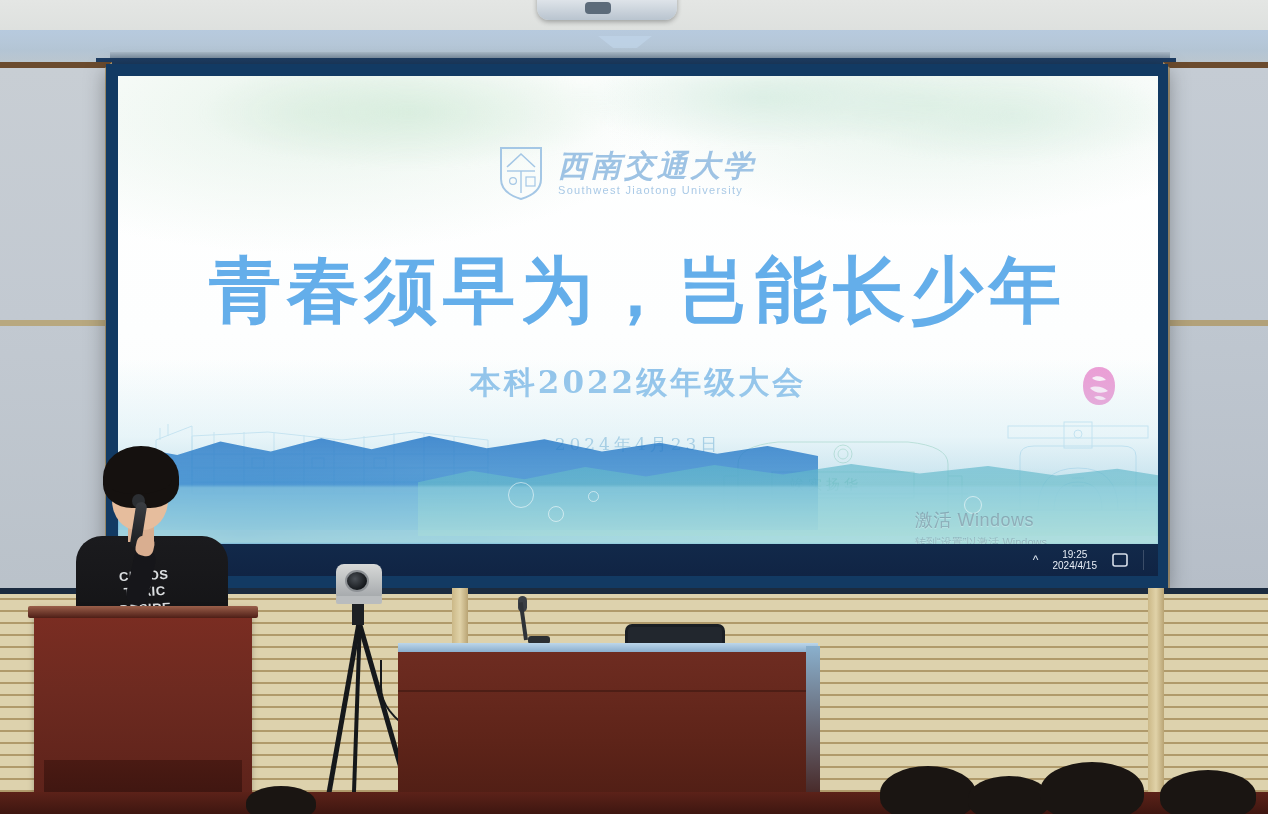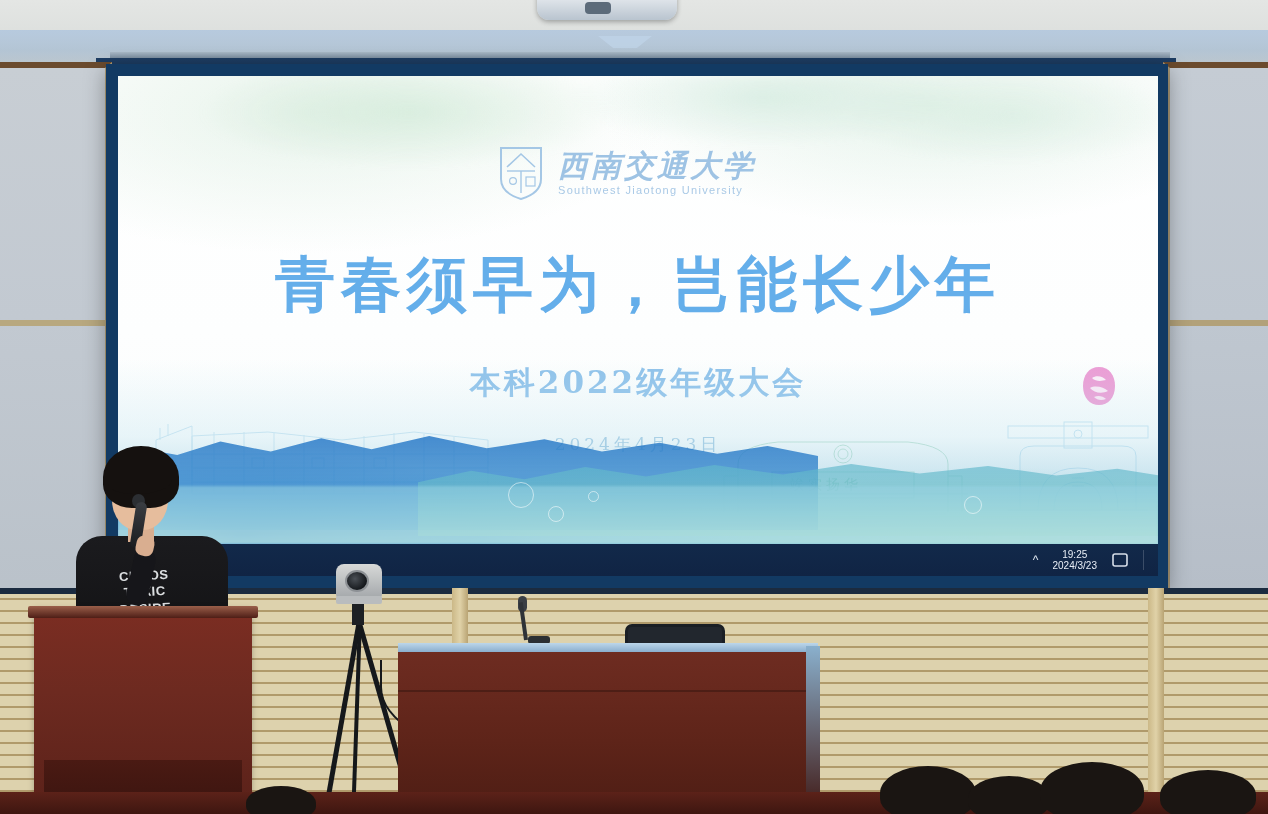--- a/index.html
+++ b/index.html
@@ -123,21 +123,21 @@
     font-size: 11px; letter-spacing: 1.3px; color: #a9c9e6;
     margin-top: 2px; white-space: nowrap;
   }
 
   
   .title-main {
     position: absolute; left: 0; top: 178px; width: 1040px;
     text-align: center;
     font-family: "DejaVu Serif", serif;
     font-weight: 700;
-    font-size: 60px;
+    font-size: 72px;
     line-height: 1;
     letter-spacing: 6px;
     color: #64aeea;
     text-shadow: 0 1px 0 rgba(255,255,255,0.6);
     white-space: nowrap;
   }
   .title-sub {
     position: absolute; left: 0; top: 286px; width: 1040px;
     text-align:center;
     font-family: "DejaVu Serif", serif;
@@ -495,34 +495,38 @@
       <div class="wash-bottom">
         <div class="wave-a"></div>
         <div class="wave-b"></div>
         <div class="wave-c"></div>
         <div class="bubble" style="left:390px;bottom:36px;width:26px;height:26px;"></div>
         <div class="bubble" style="left:430px;bottom:22px;width:16px;height:16px;"></div>
         <div class="bubble" style="left:470px;bottom:42px;width:11px;height:11px;"></div>
         <div class="bubble" style="left:846px;bottom:30px;width:18px;height:18px;"></div>
       </div>
 
+      <div class="wm">
+        <div class="wm-title">激活 Windows</div>
+        <div class="wm-sub">转到“设置”以激活 Windows。</div>
+      </div>
     </div>
 
     <div class="taskbar">
       <div class="tb-left">
         <svg class="tb-icon" viewBox="0 0 18 16">
           <rect x="1" y="3" width="11" height="10" fill="none" stroke="#e6edf6" stroke-width="1.6"></rect>
           <path d="M12 6 L17 3 L17 13 L12 10 Z" fill="#e6edf6"></path>
         </svg>
       </div>
       <div class="tb-right">
         <span class="tb-chev">^</span>
         <span class="tb-clock">
           <span>19:25</span><br>
-          <span>2024/3/23</span>
+          <span>2024/4/15</span>
         </span>
         <svg class="tb-icon" viewBox="0 0 18 16">
           <rect x="2" y="2" width="14" height="12" rx="2" fill="none" stroke="#e6edf6" stroke-width="1.6"></rect>
         </svg>
         <span class="tb-sep"></span>
       </div>
     </div>
   </div>
 
   <div class="slat-wall"></div>

